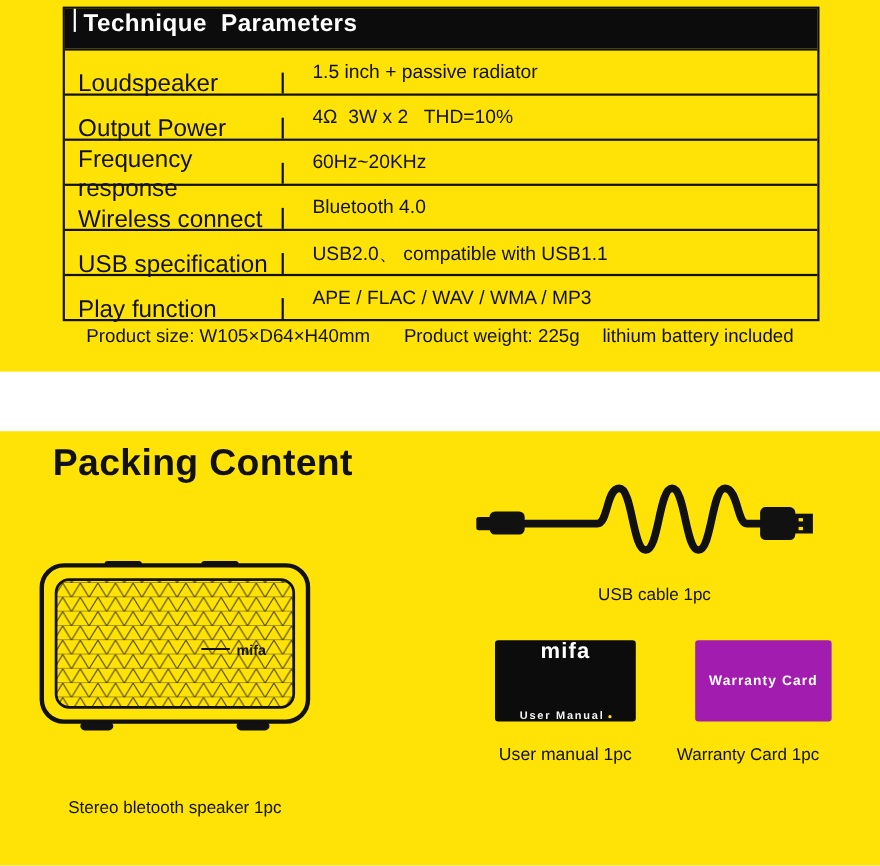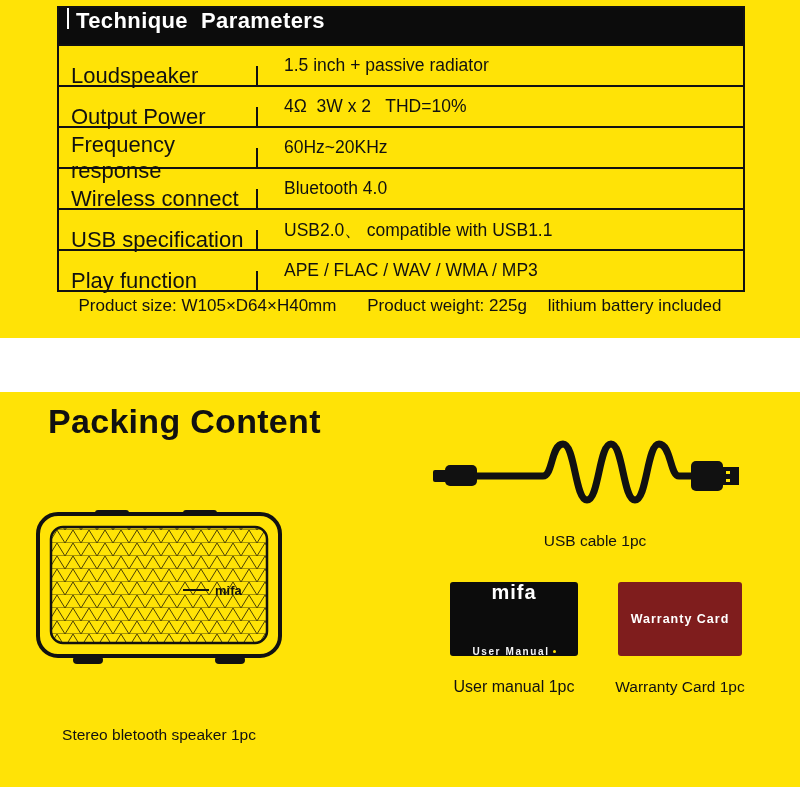--- a/index.html
+++ b/index.html
@@ -27,21 +27,21 @@
   .packing-title { position:absolute; top:10px; left:48px; font-size:34px; font-weight:800; letter-spacing:.3px; }
   .usb-figure { position:absolute; left:425px; top:40px; width:320px; height:84px; }
   .usb-caption { position:absolute; top:140px; left:460px; width:270px; text-align:center; font-size:15.5px; }
   .speaker-figure { position:absolute; left:33px; top:112px; width:252px; height:180px; }
   .speaker-caption { position:absolute; top:318px; left:33px; width:252px; text-align:center; font-size:15.5px;margin-top:16px; }
   .manual-card { position:absolute; left:450px; top:190px; width:128px; height:74px; background:#0c0c0c; border-radius:3px;
                  display:flex; flex-direction:column; align-items:center; justify-content:center; gap:7px; }
   .manual-brand { color:#ffffff; font-size:20px; font-weight:800; letter-spacing:1px; line-height:1; }
   .manual-line { color:#f5f5f5; font-size:10px; font-weight:bold; letter-spacing:1.6px; display:flex; align-items:center; gap:3px;margin-top:37px; }
   .dot { width:3px; height:3px; background:#ffe306; border-radius:50%; }
-  .warranty-card { position:absolute; left:618px; top:190px; width:124px; height:74px; background:#7f1d1d; border-radius:3px;
+  .warranty-card { position:absolute; left:632px; top:190px; width:124px; height:74px; background:#a21caf; border-radius:3px;
                    display:flex; align-items:center; justify-content:center; }
   .warranty-line { color:#ffffff; font-size:12.5px; font-weight:bold; letter-spacing:1px; }
   .manual-caption { position:absolute; top:286px; left:438px; width:152px; text-align:center; font-size:16px; }
   .warranty-caption { position:absolute; top:286px; left:600px; width:160px; text-align:center; font-size:15.5px; }
 </style>
 </head>
 <body>
 
 <div class="page">
 

